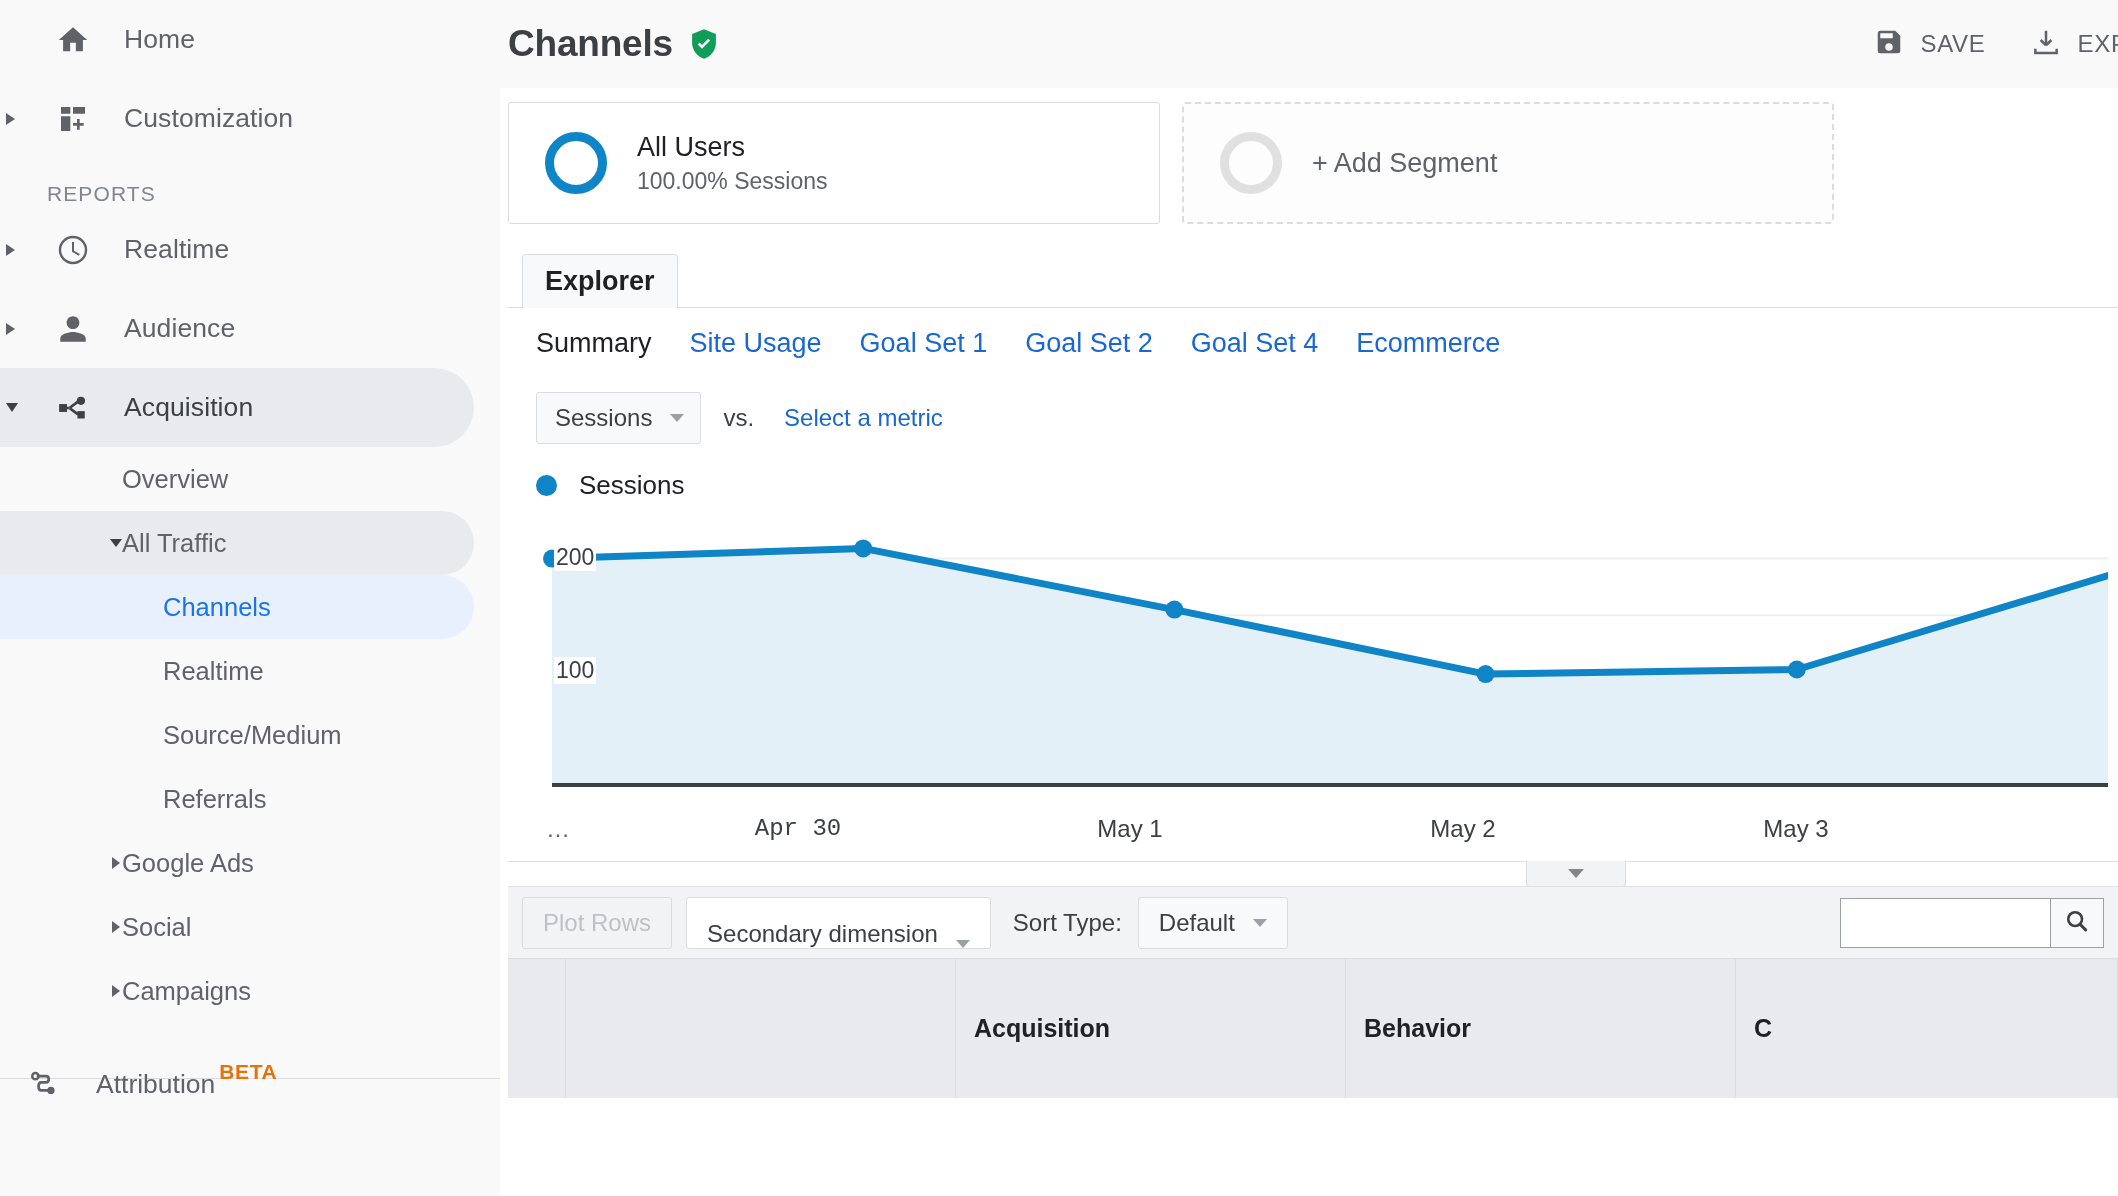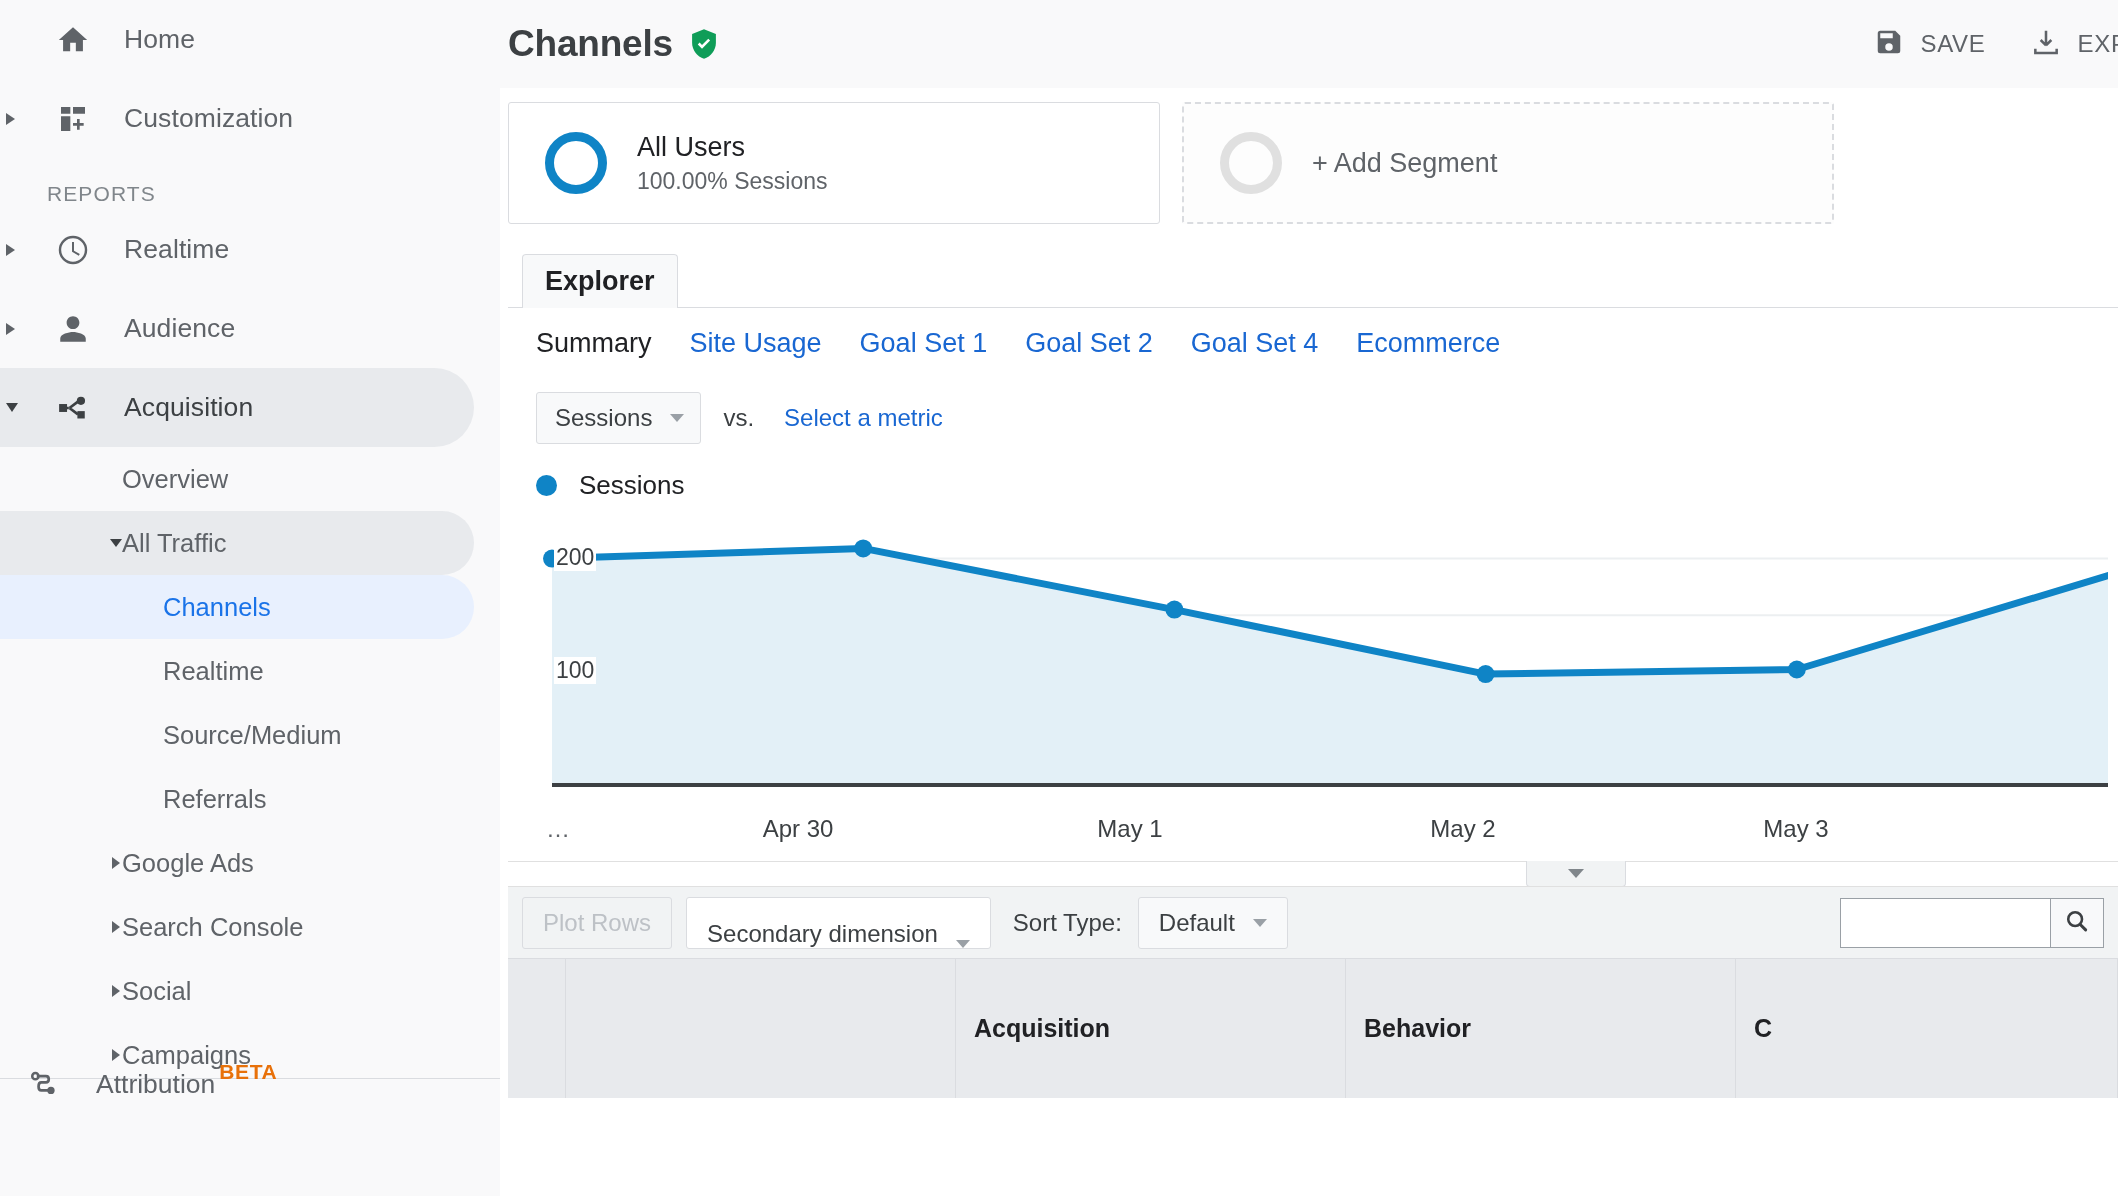--- a/index.html
+++ b/index.html
@@ -262,24 +262,20 @@
 
     <div class="subnav-item subnav-l2">
       <span class="sub-label">Referrals</span>
     </div>
 
     <div class="subnav-item subnav-l1">
       <span class="mini-caret"></span>
       <span class="sub-label">Google Ads</span>
     </div>
 
-    <div class="subnav-item subnav-l1">
-      <span class="mini-caret"></span>
-      <span class="sub-label">Search Console</span>
-    </div>
 
     <div class="subnav-item subnav-l1">
       <span class="mini-caret"></span>
       <span class="sub-label">Social</span>
     </div>
 
     <div class="subnav-item subnav-l1">
       <span class="mini-caret"></span>
       <span class="sub-label">Campaigns</span>
     </div>
@@ -397,21 +393,21 @@
               <circle cx="1288.8" cy="158.5" r="9" fill="#0f84c6"></circle>
             </g>
           <line id="chart-baseline" x1="44" y1="274" x2="1600" y2="274" stroke="#3c4043" stroke-width="4"></line>
         </svg>
         <span class="ytick" id="ytick-200" style="left: 46px; top: 32.617px;">200</span>
         <span class="ytick" id="ytick-100" style="left: 46px; top: 145.809px;">100</span>
       </div>
 
       <div class="xaxis">
         <span class="xtick ellipsis" style="left:38px; top:0;">…</span>
-        <span class="xtick" style="left:290px; top:0;">Apr 30</span>
+        <span class="xtick" style="left:290px; top:0;font-family:Liberation Mono, monospace;">Apr 30</span>
         <span class="xtick" style="left:622px; top:0;">May 1</span>
         <span class="xtick" style="left:955px; top:0;">May 2</span>
         <span class="xtick" style="left:1288px; top:0;">May 3</span>
       </div>
 
       <div class="chart-hr">
         <div class="drag-handle" style="left:1018px;">
           <span class="drag-caret"></span>
         </div>
       </div>

